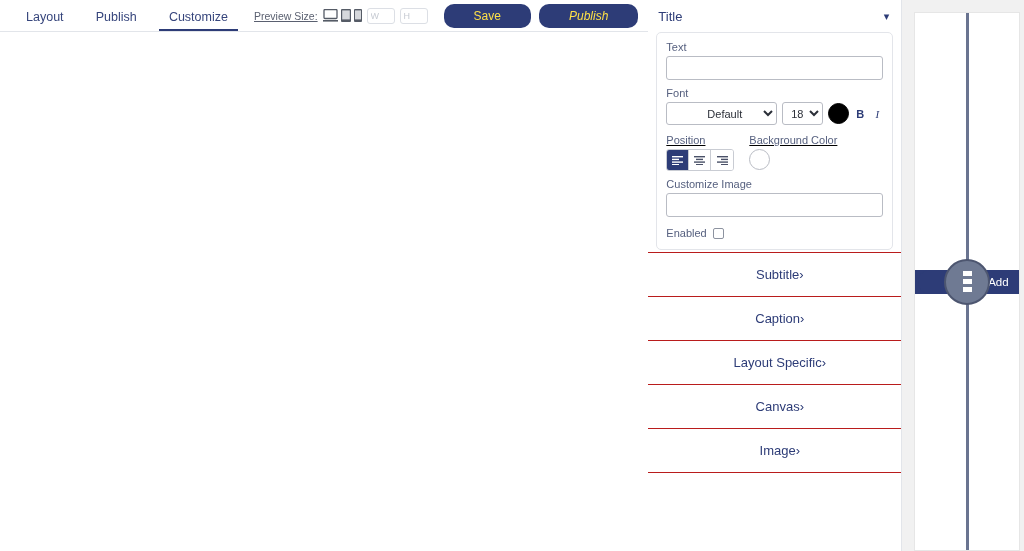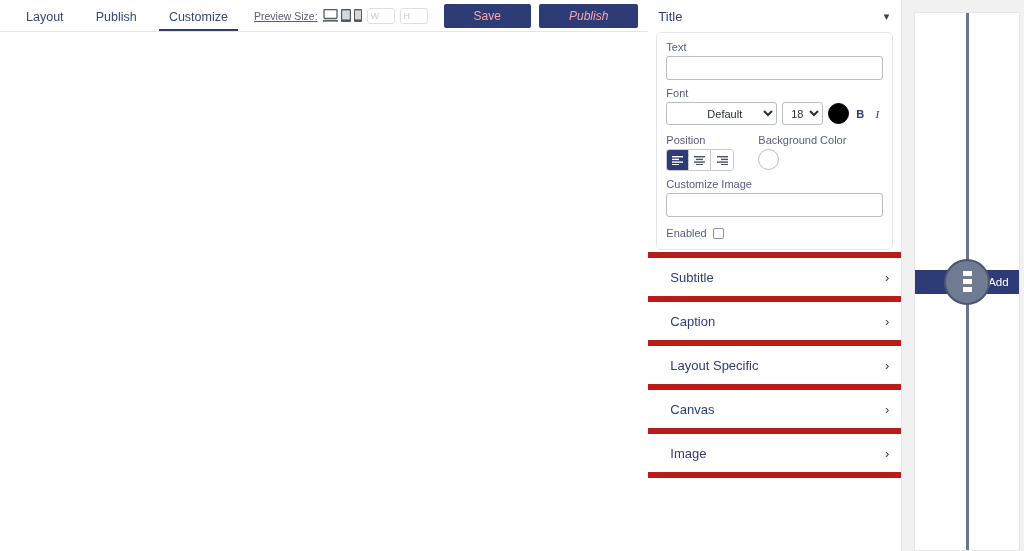--- a/index.html
+++ b/index.html
@@ -40,22 +40,22 @@
   .dev-icon { cursor: pointer; display: block; }
   .wh-input {
     width: 28px; height: 16px;
     border: 1px solid #dcdfe5; border-radius: 3px;
     background: #fff; font-size: 9px; color: #9aa0ab;
     padding: 0 3px; outline: none;
     font-family: "Liberation Sans", sans-serif;
   }
   .wh-input::placeholder { color: #c6cad2; }
   .pill-btn {
-    background: #2d3c77; color: #fca5a5;
-    border: none; border-radius: 2px;
+    background: #2d3c77; color: #fde047;
+    border: none; border-radius: 10px;
     height: 24px; padding: 0 30px;
     font-size: 12px; cursor: pointer;
     font-family: "Liberation Sans", sans-serif;
     display: flex; align-items: center; justify-content: center;
   }
   .btn-gap { margin-left: 8px; }
   .btn-publish { margin-left: 8px; margin-right: 10px; font-style: italic; }
 
   
   .body-row { flex: 1; display: flex; min-height: 0; position: relative; }
@@ -69,24 +69,24 @@
     position: relative;
   }
   .section-head {
     height: 32px; display: flex; align-items: center; justify-content: space-between;
     padding: 0 12px 0 10px;
     font-size: 13px; color: #2d3c77;
     cursor: pointer;
   }
   .section-head .chev { color: #2d3c77; font-size: 11px; line-height: 1; }
   .section-row {
-    height: 44px; display: flex; align-items: center; justify-content: space-between;
+    height: 44px; display: flex; align-items: center; justify-content: center;
     padding: 0 12px 0 22px;
     font-size: 13px; color: #2d3c77;
-    border-top: 6px solid #b91c1c;
+    border-top: 1px solid #b91c1c;
     cursor: pointer;
   }
   .panel {
     margin: 0 8px 2px 8px;
     border: 1px solid #e3e5ea; border-radius: 5px;
     padding: 8px 9px 10px 9px;
   }
   .lbl { font-size: 11px; color: #56607f; margin-bottom: 3px; display: block; }
   .text-input {
     width: 100%; height: 24px;
@@ -112,21 +112,21 @@
   }
   .bi-btn {
     width: 15px; height: 20px;
     display: flex; align-items: center; justify-content: center;
     font-size: 11px; color: #2d3c77; cursor: pointer;
     background: #fff;
   }
   .bi-b { font-weight: bold; }
   .bi-i { font-style: italic; font-family: "Liberation Serif", serif; }
 
-  .two-col { display: flex; gap: 24px; margin-top: 9px; }
+  .two-col { display: flex; gap: 15px; margin-top: 9px; text-decoration: underline; }
   .align-group { display: flex; border: 1px solid #c9ccd3; border-radius: 3px; overflow: hidden; width: fit-content; }
   .align-btn {
     width: 22px; height: 20px; background: #fff;
     display: flex; align-items: center; justify-content: center;
     cursor: pointer; border-right: 1px solid #c9ccd3;
   }
   .align-btn:last-child { border-right: none; }
   .align-btn.active { background: #2d3c77; }
   .bg-circle {
     width: 21px; height: 21px; border-radius: 50%;

